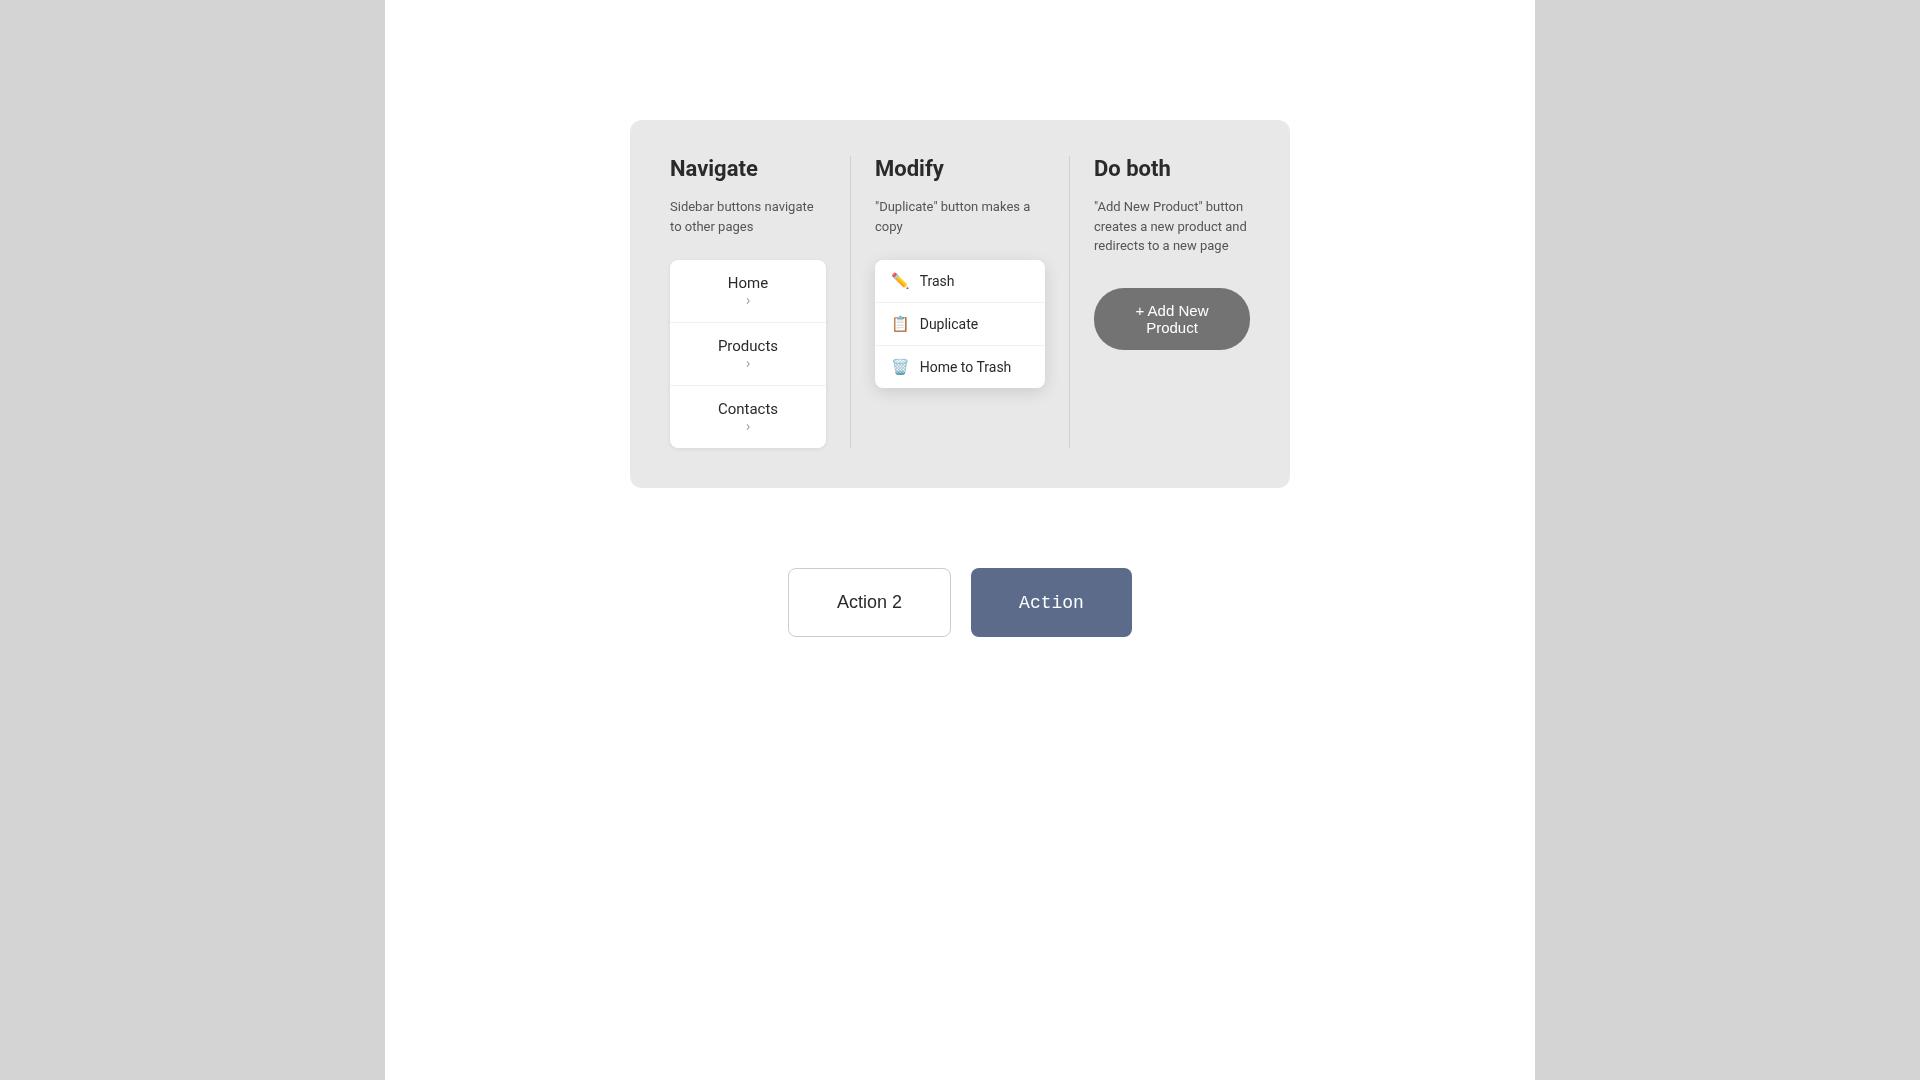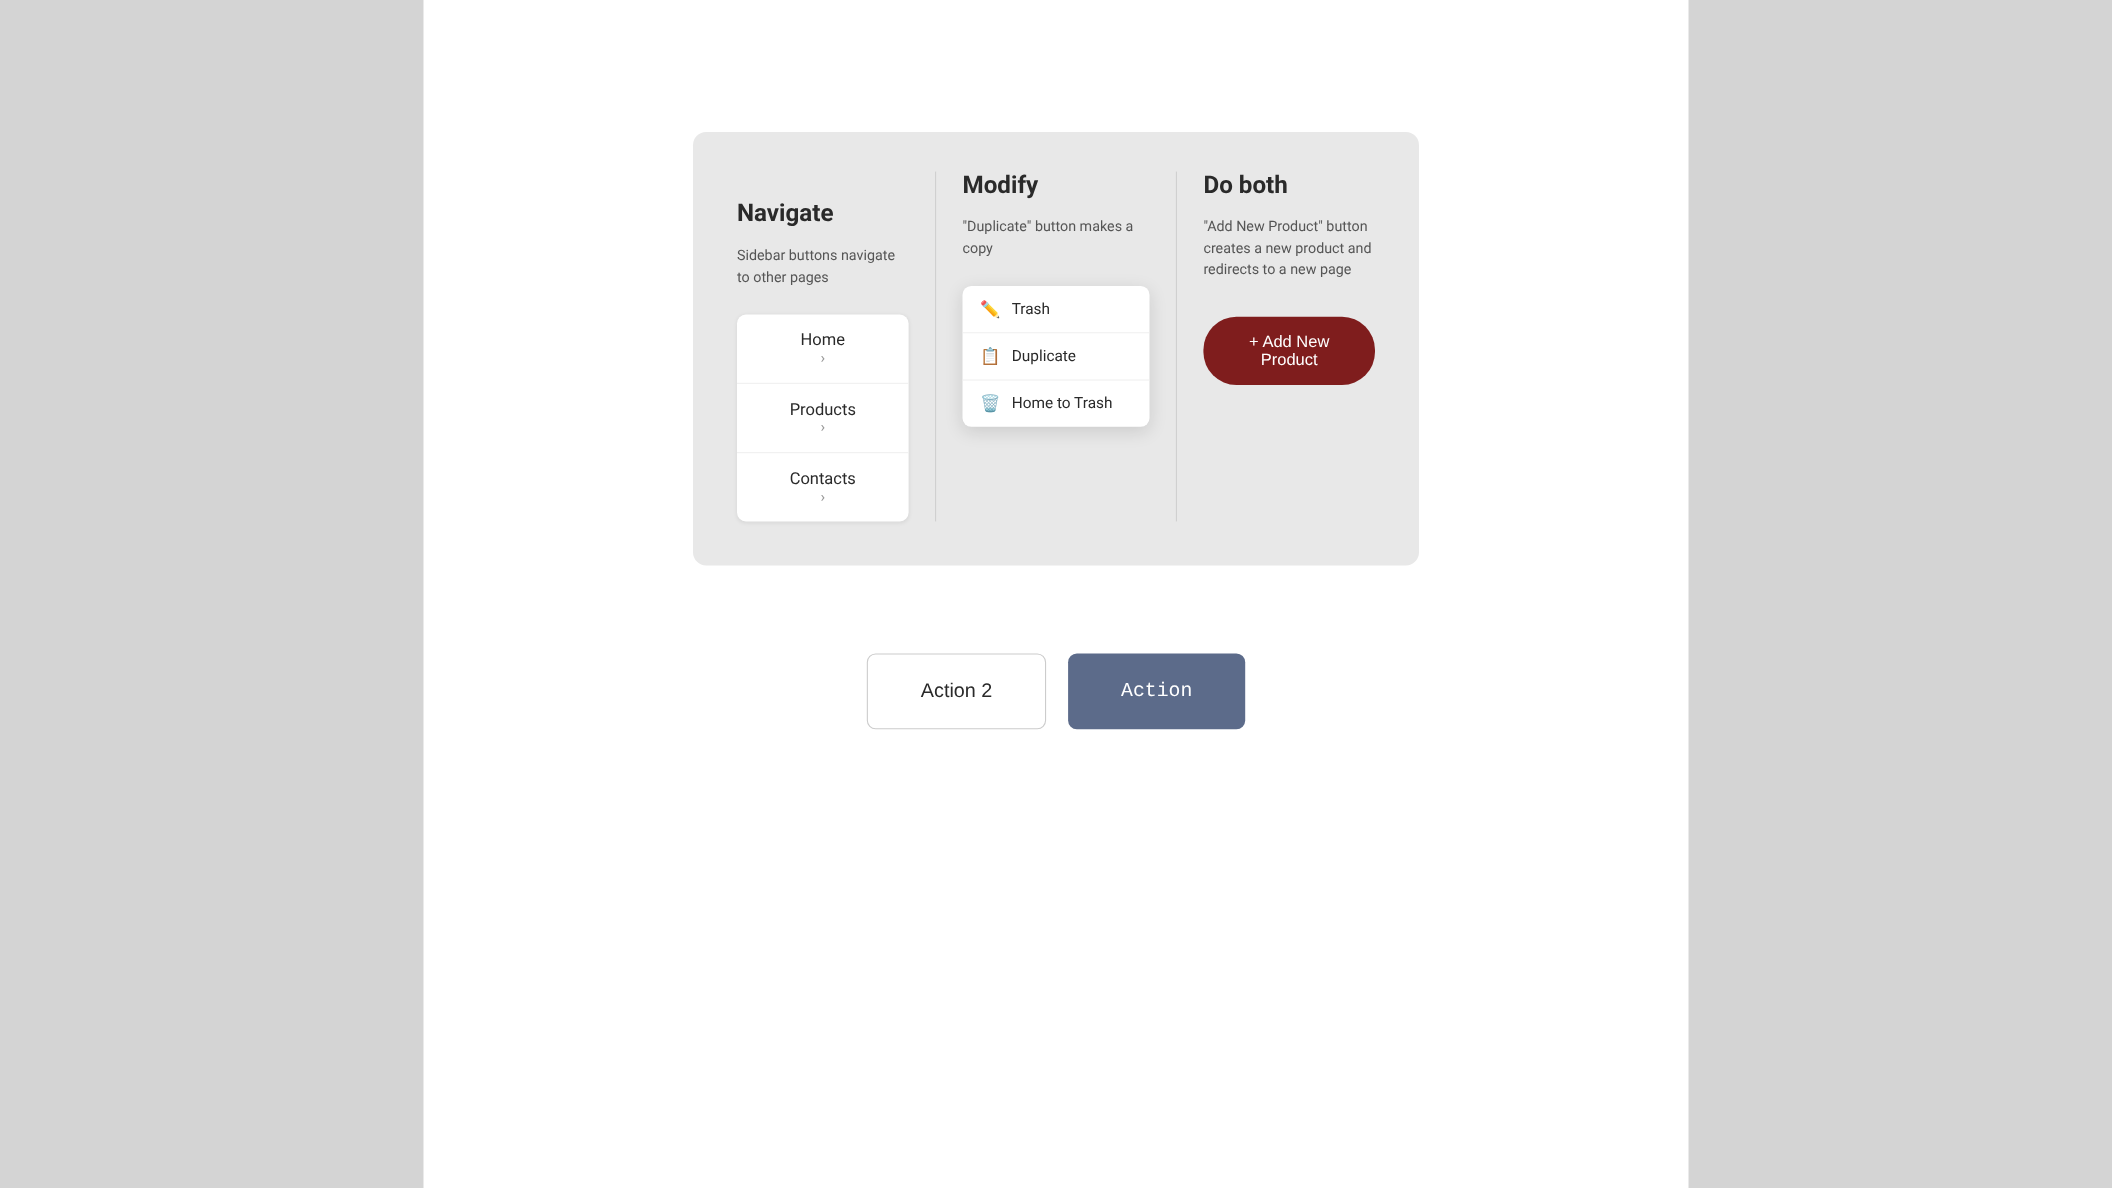--- a/index.html
+++ b/index.html
@@ -57,21 +57,20 @@
     .section-description {
       font-size: 13px;
       color: #555555;
       line-height: 1.5;
       margin-bottom: 12px;
     }
 
     
     .navigate-section {
       flex: 1;
-      margin-top: 26px;
     }
 
     .sidebar-menu {
       background: #ffffff;
       border-radius: 8px;
       overflow: hidden;
       box-shadow: 0 1px 4px rgba(0,0,0,0.08);
     }
 
     .sidebar-item {
@@ -145,21 +144,21 @@
       font-size: 15px;
       color: #555;
     }
 
     
     .do-both-section {
       flex: 1;
     }
 
     .add-btn {
-      background-color: #7f1d1d;
+      background-color: #737373;
       color: #ffffff;
       border: none;
       border-radius: 30px;
       padding: 14px 22px;
       font-size: 15px;
       font-weight: 500;
       cursor: pointer;
       display: flex;
       align-items: center;
       gap: 6px;

